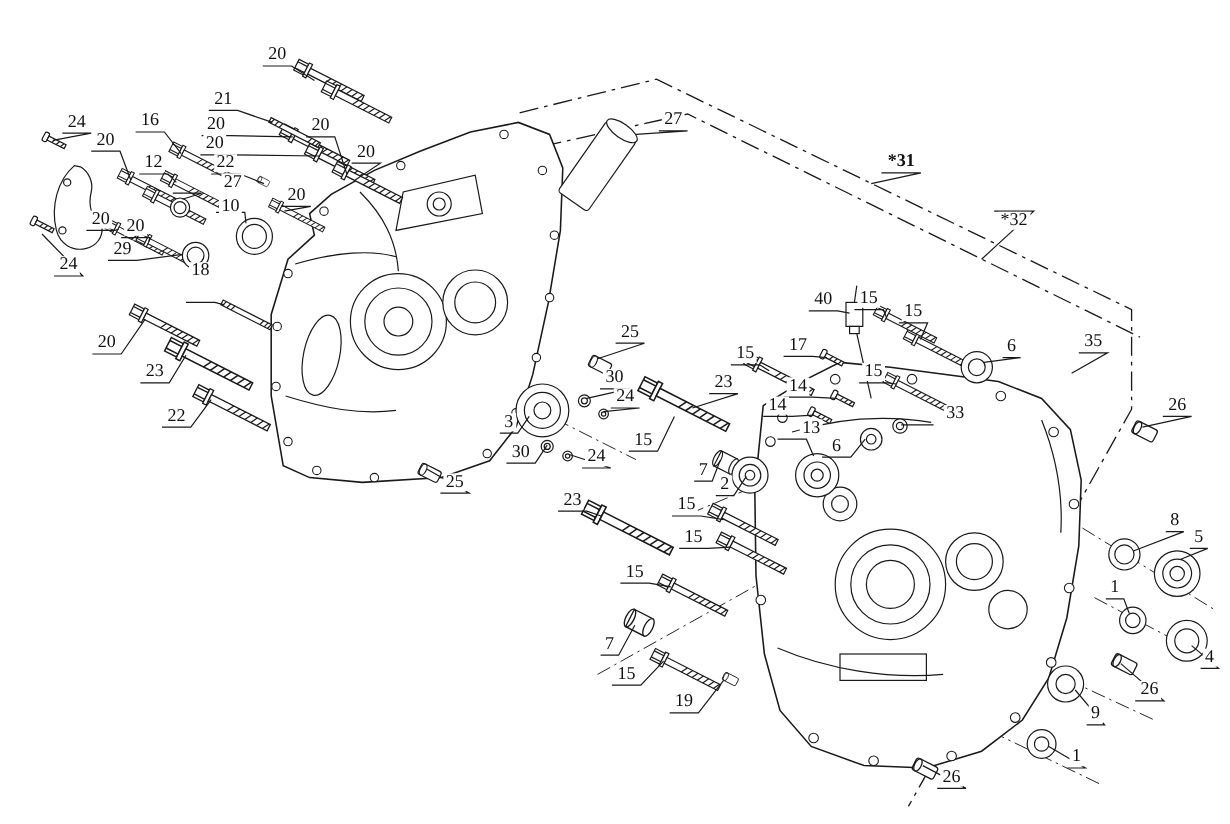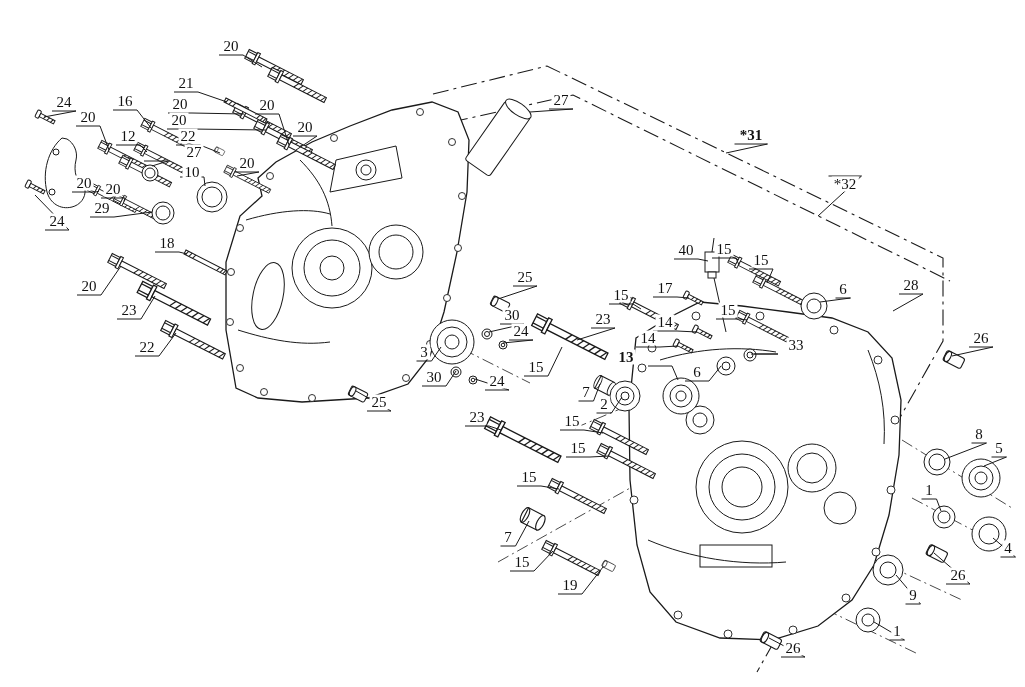--- a/index.html
+++ b/index.html
@@ -377,50 +377,50 @@
       <div class="callout" style="left: 128px; top: 136px;">12</div>
       <div class="callout" style="left: 188px; top: 136px;">22</div>
       <div class="callout" style="left: 305px; top: 127px;">20</div>
       <div class="callout" style="left: 156px; top: 152px; margin-left: 38px;">27</div>
       <div class="callout" style="left: 192px; top: 172px;">10</div>
       <div class="callout" style="left: 247px; top: 163px;">20</div>
       <div class="callout" style="left: 84px; top: 183px;">20</div>
       <div class="callout" style="left: 113px; top: 189px;">20</div>
       <div class="callout" style="left: 57px; top: 221px;">24</div>
       <div class="callout" style="left: 102px; top: 208px;">29</div>
-      <div class="callout" style="left: 167px; top: 243px; text-align: center;">18</div>
+      <div class="callout" style="left: 167px; top: 226px; text-align: center;">18</div>
       <div class="callout" style="left: 89px; top: 286px;">20</div>
       <div class="callout" style="left: 129px; top: 310px;">23</div>
       <div class="callout" style="left: 147px; top: 347px;">22</div>
       <div class="callout" style="left: 561px; top: 100px;">27</div>
       <div class="callout" style="left: 525px; top: 277px;">25</div>
       <div class="callout" style="left: 512px; top: 315px;">30</div>
       <div class="callout" style="left: 521px; top: 331px;">24</div>
       <div class="callout" style="left: 424px; top: 352px;">3</div>
       <div class="callout" style="left: 434px; top: 377px;">30</div>
       <div class="callout" style="left: 497px; top: 381px;">24</div>
       <div class="callout" style="left: 379px; top: 402px;">25</div>
       <div class="callout" style="left: 477px; top: 417px;">23</div>
       <div class="callout" style="left: 536px; top: 367px;">15</div>
       <div class="callout" style="left: 586px; top: 392px;">7</div>
       <div class="callout" style="left: 604px; top: 404px;">2</div>
       <div class="callout" style="left: 603px; top: 319px;">23</div>
       <div class="callout" style="left: 621px; top: 295px;">15</div>
       <div class="callout" style="left: 665px; top: 288px;">17</div>
       <div class="callout" style="left: 665px; top: 322px;">14</div>
       <div class="callout" style="left: 648px; top: 338px;">14</div>
-      <div class="callout" style="left: 626px; top: 357px; font-weight: bold;">13</div>
+      <div class="callout" style="left: 676px; top: 357px;">13</div>
       <div class="callout" style="left: 697px; top: 372px;">6</div>
       <div class="callout" style="left: 686px; top: 250px;">40</div>
       <div class="callout" style="left: 724px; top: 249px;">15</div>
       <div class="callout" style="left: 761px; top: 260px;">15</div>
       <div class="callout" style="left: 728px; top: 310px;">15</div>
       <div class="callout" style="left: 796px; top: 345px; font-family: Liberation Serif, serif;">33</div>
       <div class="callout" style="left: 843px; top: 289px;">6</div>
-      <div class="callout" style="left: 911px; top: 285px;">28</div>
+      <div class="callout" style="left: 911px; top: 285px;">35</div>
       <div class="callout" style="left: 751px; top: 135px; font-weight: bold;">*31</div>
       <div class="callout" style="left: 845px; top: 167px; margin-top: 17px;">*32</div>
       <div class="callout" style="left: 981px; top: 338px;">26</div>
       <div class="callout" style="left: 979px; top: 434px;">8</div>
       <div class="callout" style="left: 999px; top: 448px;">5</div>
       <div class="callout" style="left: 929px; top: 490px;">1</div>
       <div class="callout" style="left: 1008px; top: 548px;">4</div>
       <div class="callout" style="left: 958px; top: 575px;">26</div>
       <div class="callout" style="left: 913px; top: 595px;">9</div>
       <div class="callout" style="left: 897px; top: 631px;">1</div>

